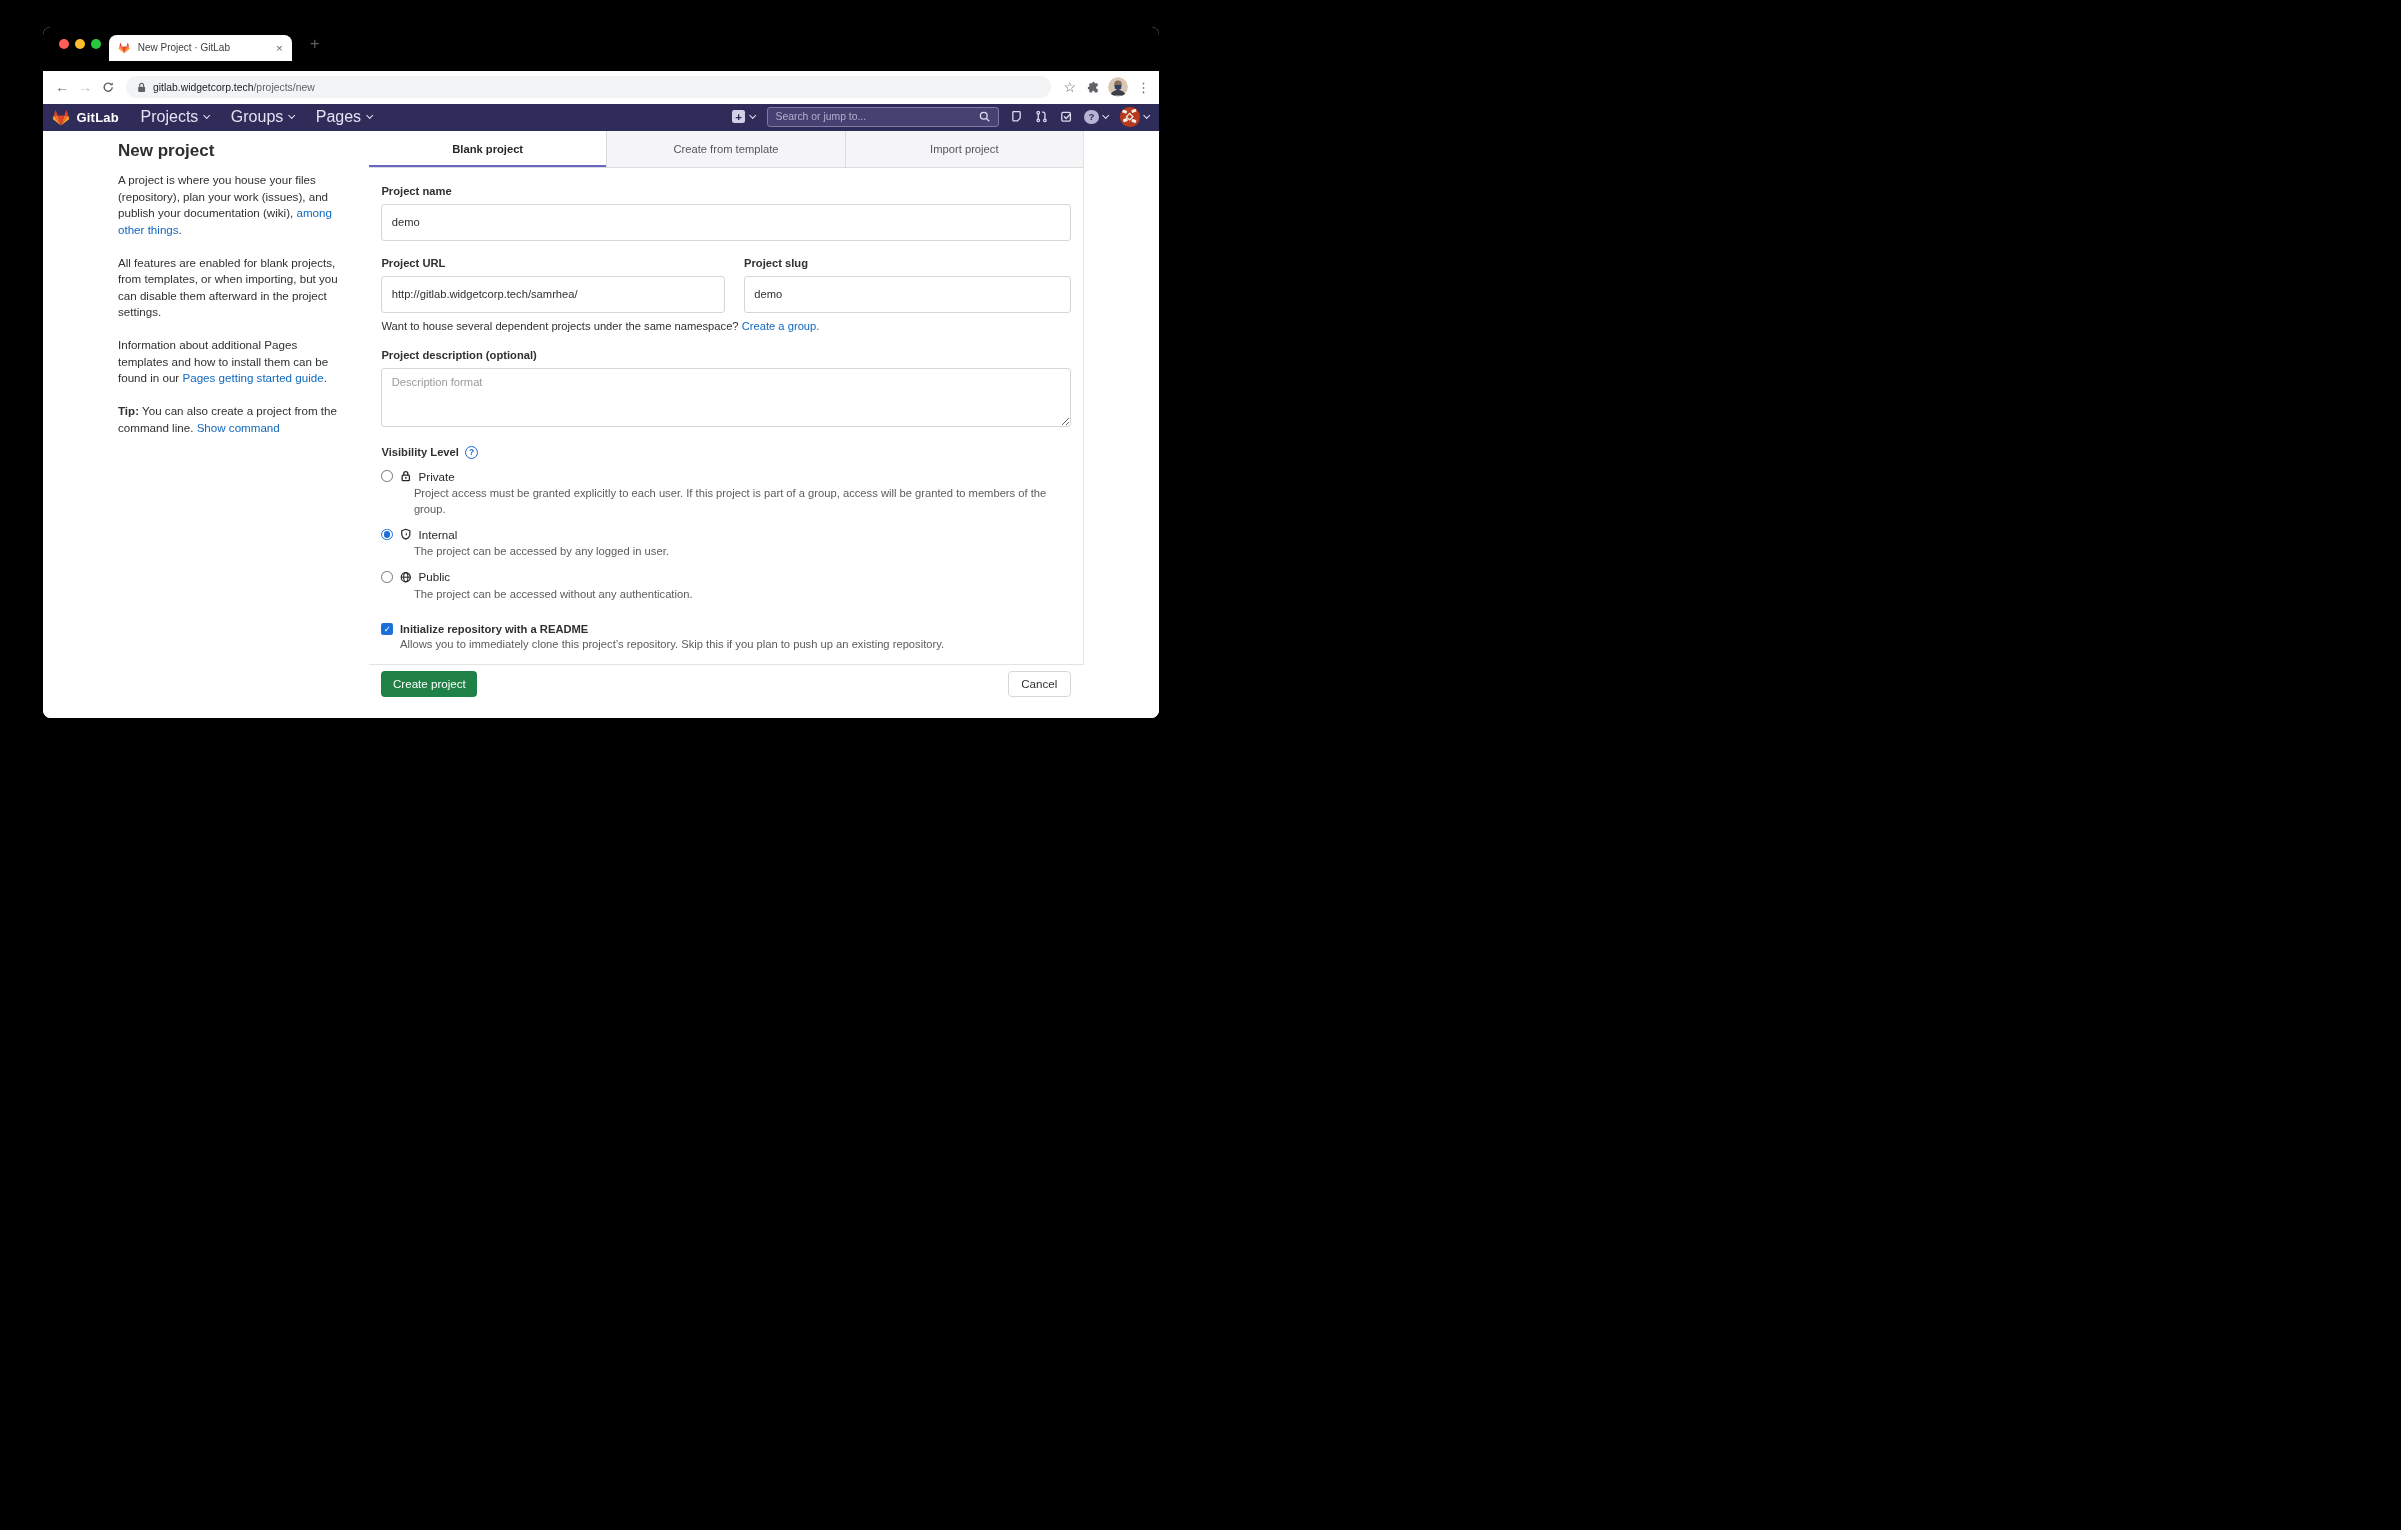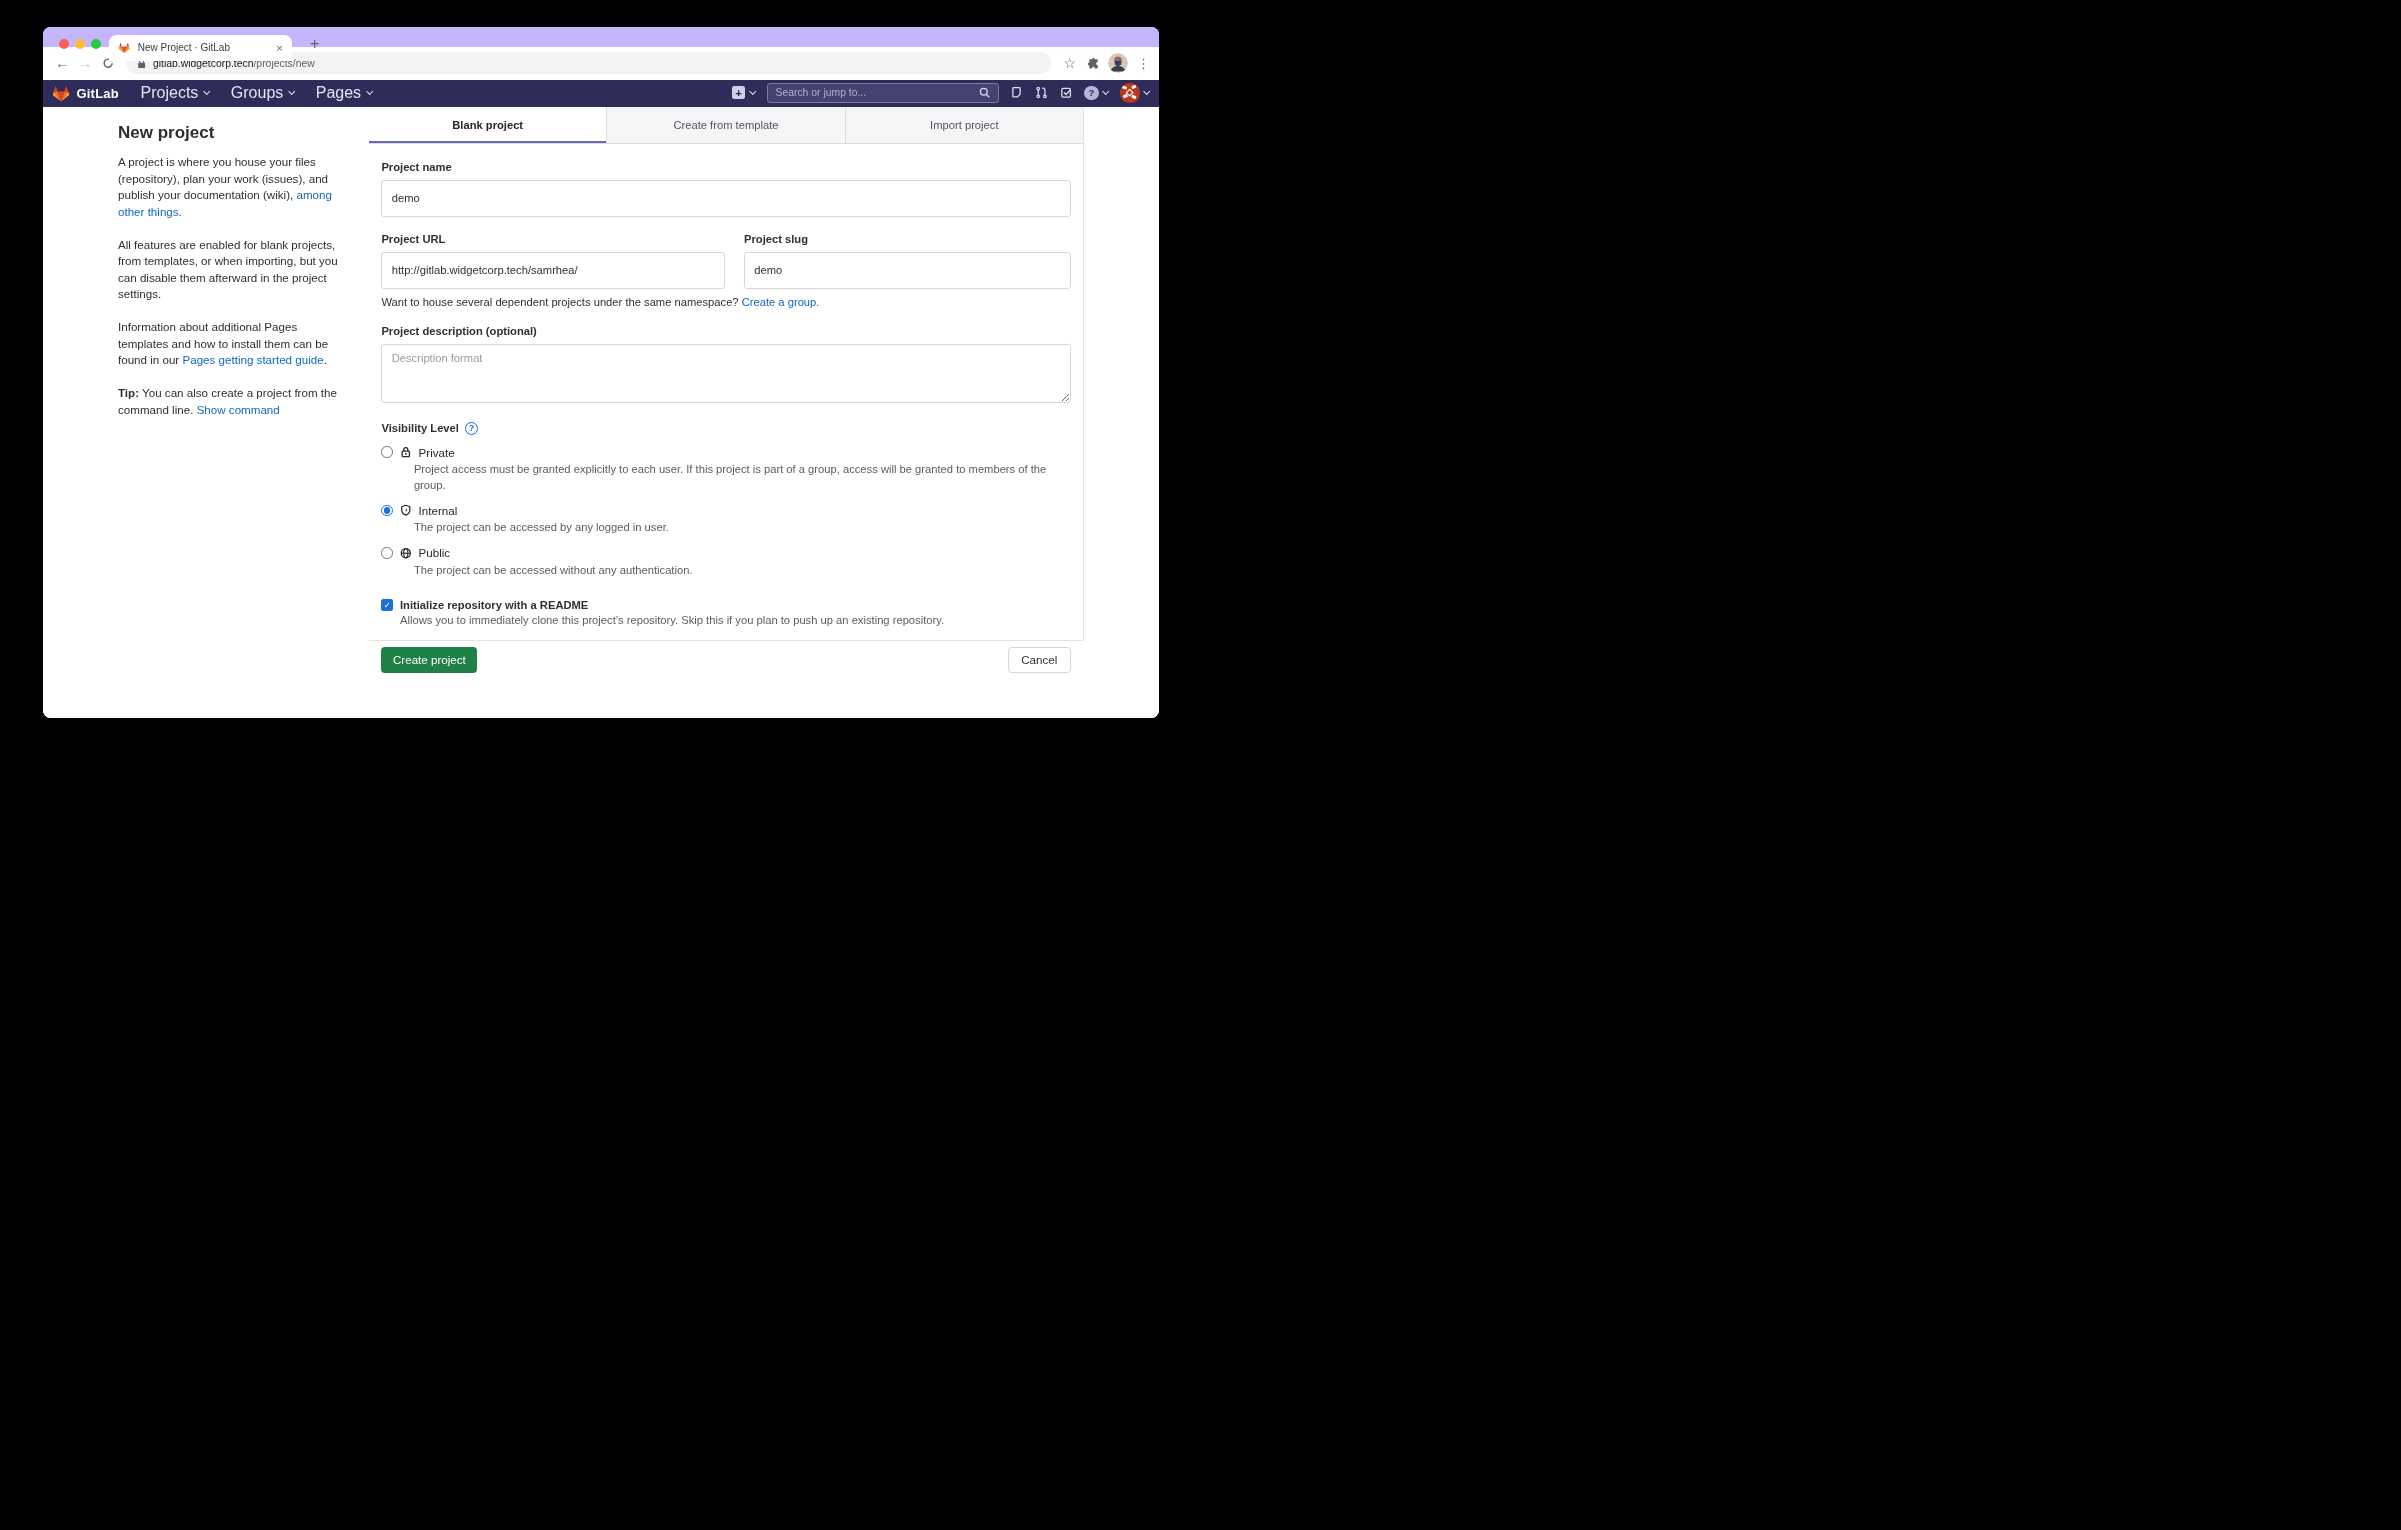--- a/index.html
+++ b/index.html
@@ -8,21 +8,21 @@
 
   svg { display: block; }
 
   .window {
     position: absolute; left: 43px; top: 27px; width: 1116px; height: 691px;
     border-radius: 7.7px; overflow: hidden; background: #fff;
     display: flex; flex-direction: column;
   }
 
   
-  .tabstrip { position: relative; height: 20px; background: #c4b5fd; flex: none; }
+  .tabstrip { position: relative; height: 44px; background: #000000; flex: none; }
   .tl { position: absolute; top: 12.4px; width: 10px; height: 10px; border-radius: 50%; }
   .tl.red { left: 15.5px; background: #ff5f57; }
   .tl.yellow { left: 32px; background: #febc2e; }
   .tl.green { left: 48px; background: #27c93f; }
   .tab {
     position: absolute; left: 66px; top: 7.7px; width: 183px; height: 26px;
     background: #fff; border-radius: 7.7px 7.7px 0 0;
     display: flex; align-items: center; padding: 0 9.3px; gap: 7px;
   }
   .tab-title { flex: 1; font-size: 10px; color: #3c4043; white-space: nowrap; overflow: hidden; }
@@ -57,21 +57,21 @@
   .gl-search input { flex: 1; background: transparent; border: none; outline: none; color: #c6c4de; font-size: 10.4px; font-family: "Liberation Sans", sans-serif; }
   .gl-search input::placeholder { color: #b2afce; }
   .gl-ic { color: #dddbf0; display: flex; align-items: center; }
   .helpgrp, .avgrp { display: flex; align-items: center; gap: 4.6px; }
   .help-circle { width: 14.7px; height: 14.7px; border-radius: 50%; background: #b6b4d6; color: #2f2c5a; font-weight: bold; font-size: 9.7px; display: flex; align-items: center; justify-content: center; }
   .gl-avatar { width: 19.3px; height: 19.3px; border-radius: 50%; overflow: hidden; background: #b63a1f; }
 
   
   .content { position: relative; flex: 1; background: #fff; }
 
-  .leftcol { position: absolute; left: 75px; top: 16px; width: 222px; }
+  .leftcol { position: absolute; left: 75px; top: 10px; width: 222px; }
   .leftcol h1 { font-size: 17px; font-weight: bold; color: #2e2e2e; margin-bottom: 11.6px; }
   .leftcol p { font-size: 11.6px; line-height: 16.6px; color: #303030; margin-bottom: 16.2px; }
   a.lnk { color: #1068bf; text-decoration: none; cursor: pointer; }
 
   .card { position: absolute; left: 326px; top: 0; width: 715px; height: 534px; border-right: 0.8px solid #e3e3e3; border-bottom: 0.8px solid #e3e3e3; background: #fff; }
   .tabsrow { display: flex; height: 37px; border-bottom: 0.8px solid #dcdcdc; }
   .tab3 { flex: 1; display: flex; align-items: center; justify-content: center; font-size: 11.2px; color: #55555c; background: #f5f5f7; cursor: pointer; position: relative; }
   .tab3 + .tab3 { border-left: 0.8px solid #dcdcdc; }
   .tab3.active { background: #fff; color: #27272a; font-weight: bold; }
   .tab3.active::after { content: ""; position: absolute; left: 0; right: 0; bottom: -0.8px; height: 2.3px; background: #6967c4; }

